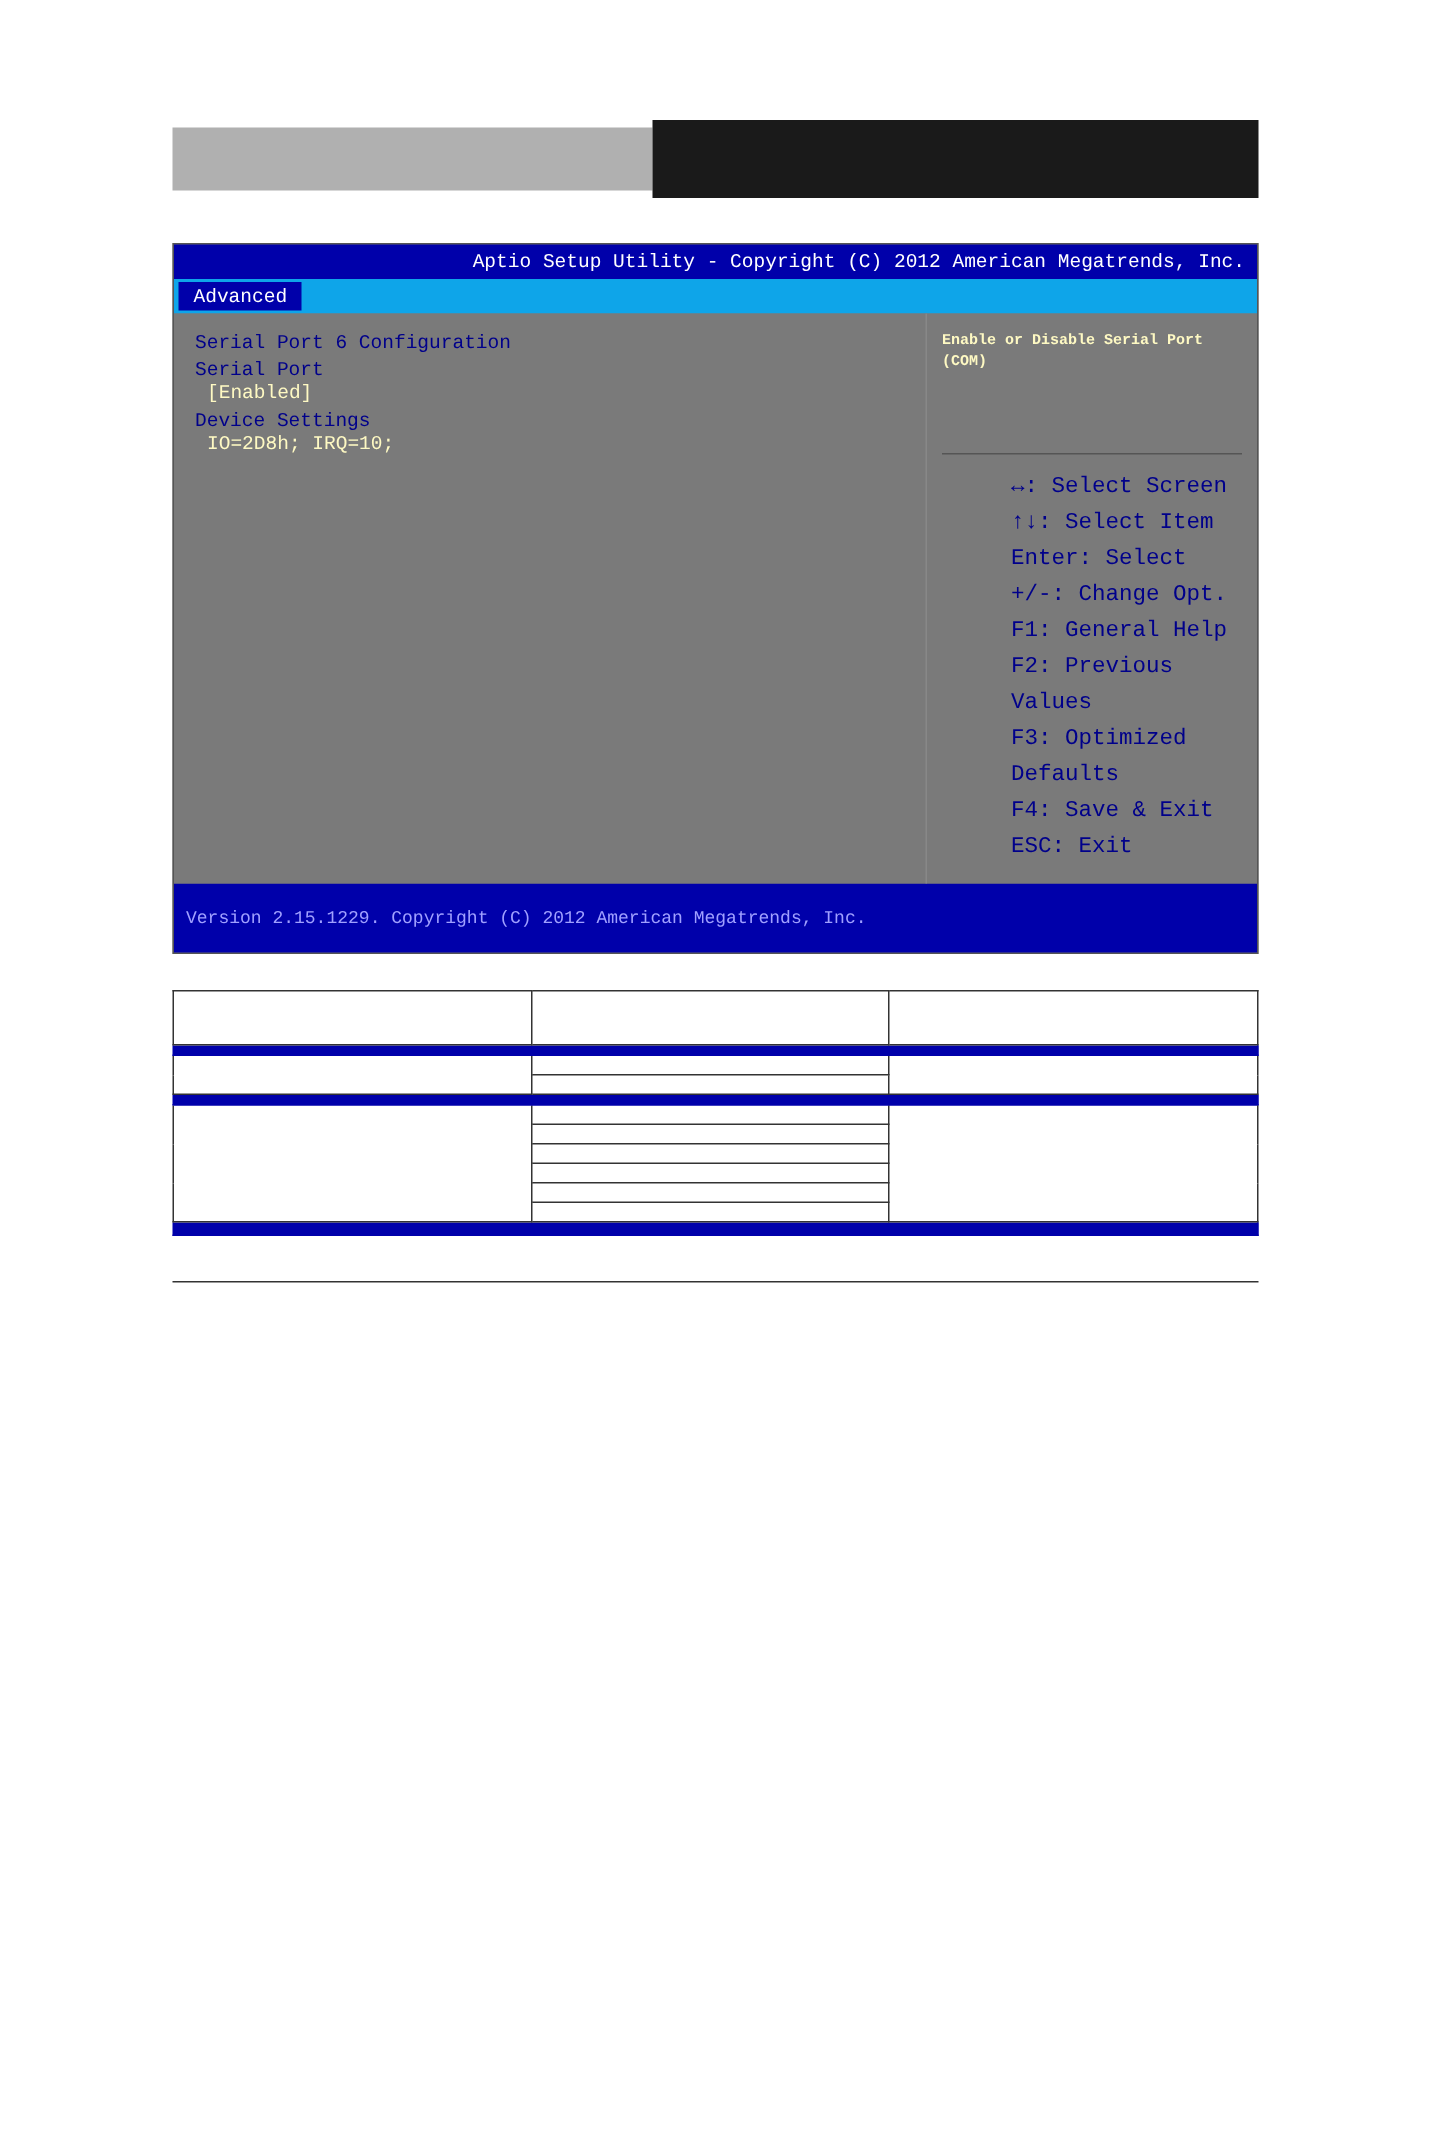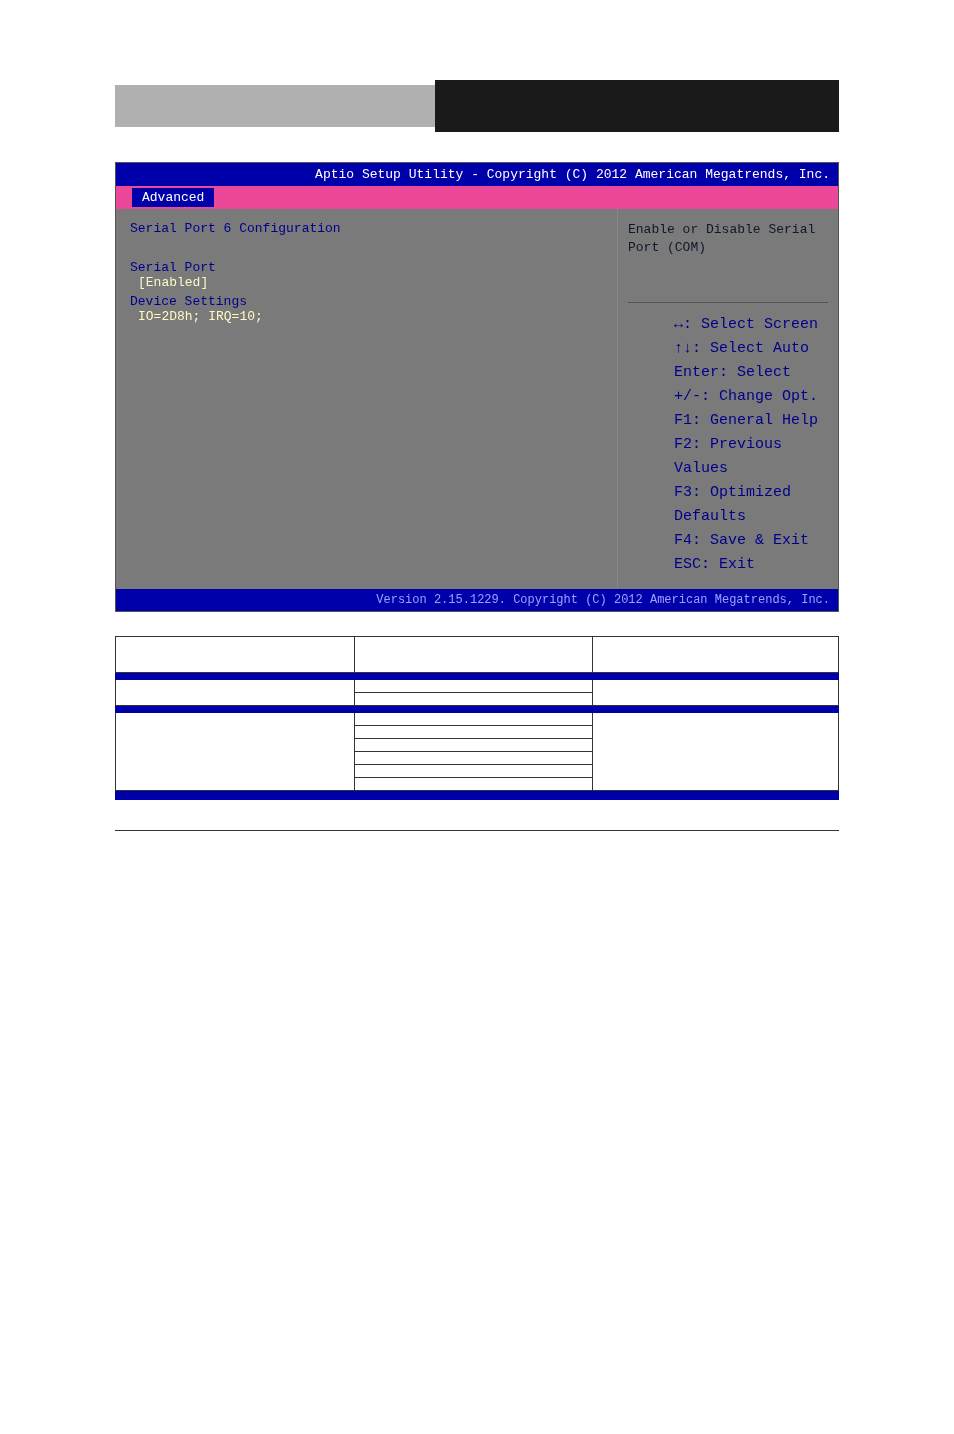--- a/index.html
+++ b/index.html
@@ -42,22 +42,22 @@
       background: #0000aa;
       color: #fff;
       text-align: right;
       padding: 4px 8px;
       font-size: 13px;
       font-family: 'Courier New', Courier, monospace;
     }
 
     
     .bios-tab-bar {
-      background: #ec4899;
-      padding: 2px 16px;
+      background: #0ea5e9;
+      padding: 2px 3px;
       display: flex;
       gap: 0;
     }
     .bios-tab {
       background: #0000aa;
       color: #fff;
       padding: 2px 10px;
       font-size: 13px;
       font-family: 'Courier New', Courier, monospace;
       cursor: pointer;
@@ -75,21 +75,21 @@
       padding: 12px 14px;
       background: #7a7a7a;
       color: #00008b;
       font-family: 'Courier New', Courier, monospace;
       font-size: 13px;
       border-right: 1px solid #888;
     }
 
     .bios-section-title {
       color: #00008b;
-      margin-bottom: 24px;
+      margin-bottom: 3px;
       font-weight: normal;
     }
 
     .bios-row {
       display: flex;
       justify-content: space-between;
       margin-bottom: 4px;
       color: #00008b;
       flex-direction: column;
     }
@@ -114,45 +114,46 @@
       padding: 12px 10px;
       background: #7a7a7a;
       color: #00008b;
       font-family: 'Courier New', Courier, monospace;
       font-size: 13px;
       display: flex;
       flex-direction: column;
     }
 
     .bios-help-text {
-      color: #0f172a;
+      color: #fef9c3;
       margin-bottom: auto;
-      font-size: 13px;
+      font-size: 10px;
       line-height: 1.4;
+      font-weight: bold;
     }
 
     .bios-divider {
       border: none;
       border-top: 1px solid #555;
       margin: 10px 0;
     }
 
     .bios-key-help {
       color: #00008b;
       font-size: 15px;
       line-height: 1.6;
       margin-left: 46px;
     }
 
     
     .bios-footer {
       background: #0000aa;
       color: #a0a0ff;
-      text-align: right;
-      padding: 4px 8px;
+      text-align: left;
+      padding: 16px 8px;
       font-size: 12px;
       font-family: 'Courier New', Courier, monospace;
     }
 
     
     .table-section {
       margin: 24px 115px 0 115px;
     }
 
     .outer-table {
@@ -232,21 +233,21 @@
 
     </div>
 
     <div class="bios-right">
       <div class="bios-help-text">Enable or Disable Serial Port (COM)</div>
 
       <hr class="bios-divider">
 
       <div class="bios-key-help">
         <div>↔: Select Screen</div>
-        <div>↑↓: Select Auto</div>
+        <div>↑↓: Select Item</div>
         <div>Enter: Select</div>
         <div>+/-: Change Opt.</div>
         <div>F1: General Help</div>
         <div>F2: Previous Values</div>
         <div>F3: Optimized Defaults</div>
         <div>F4: Save &amp; Exit</div>
         <div>ESC: Exit</div>
       </div>
     </div>
 

